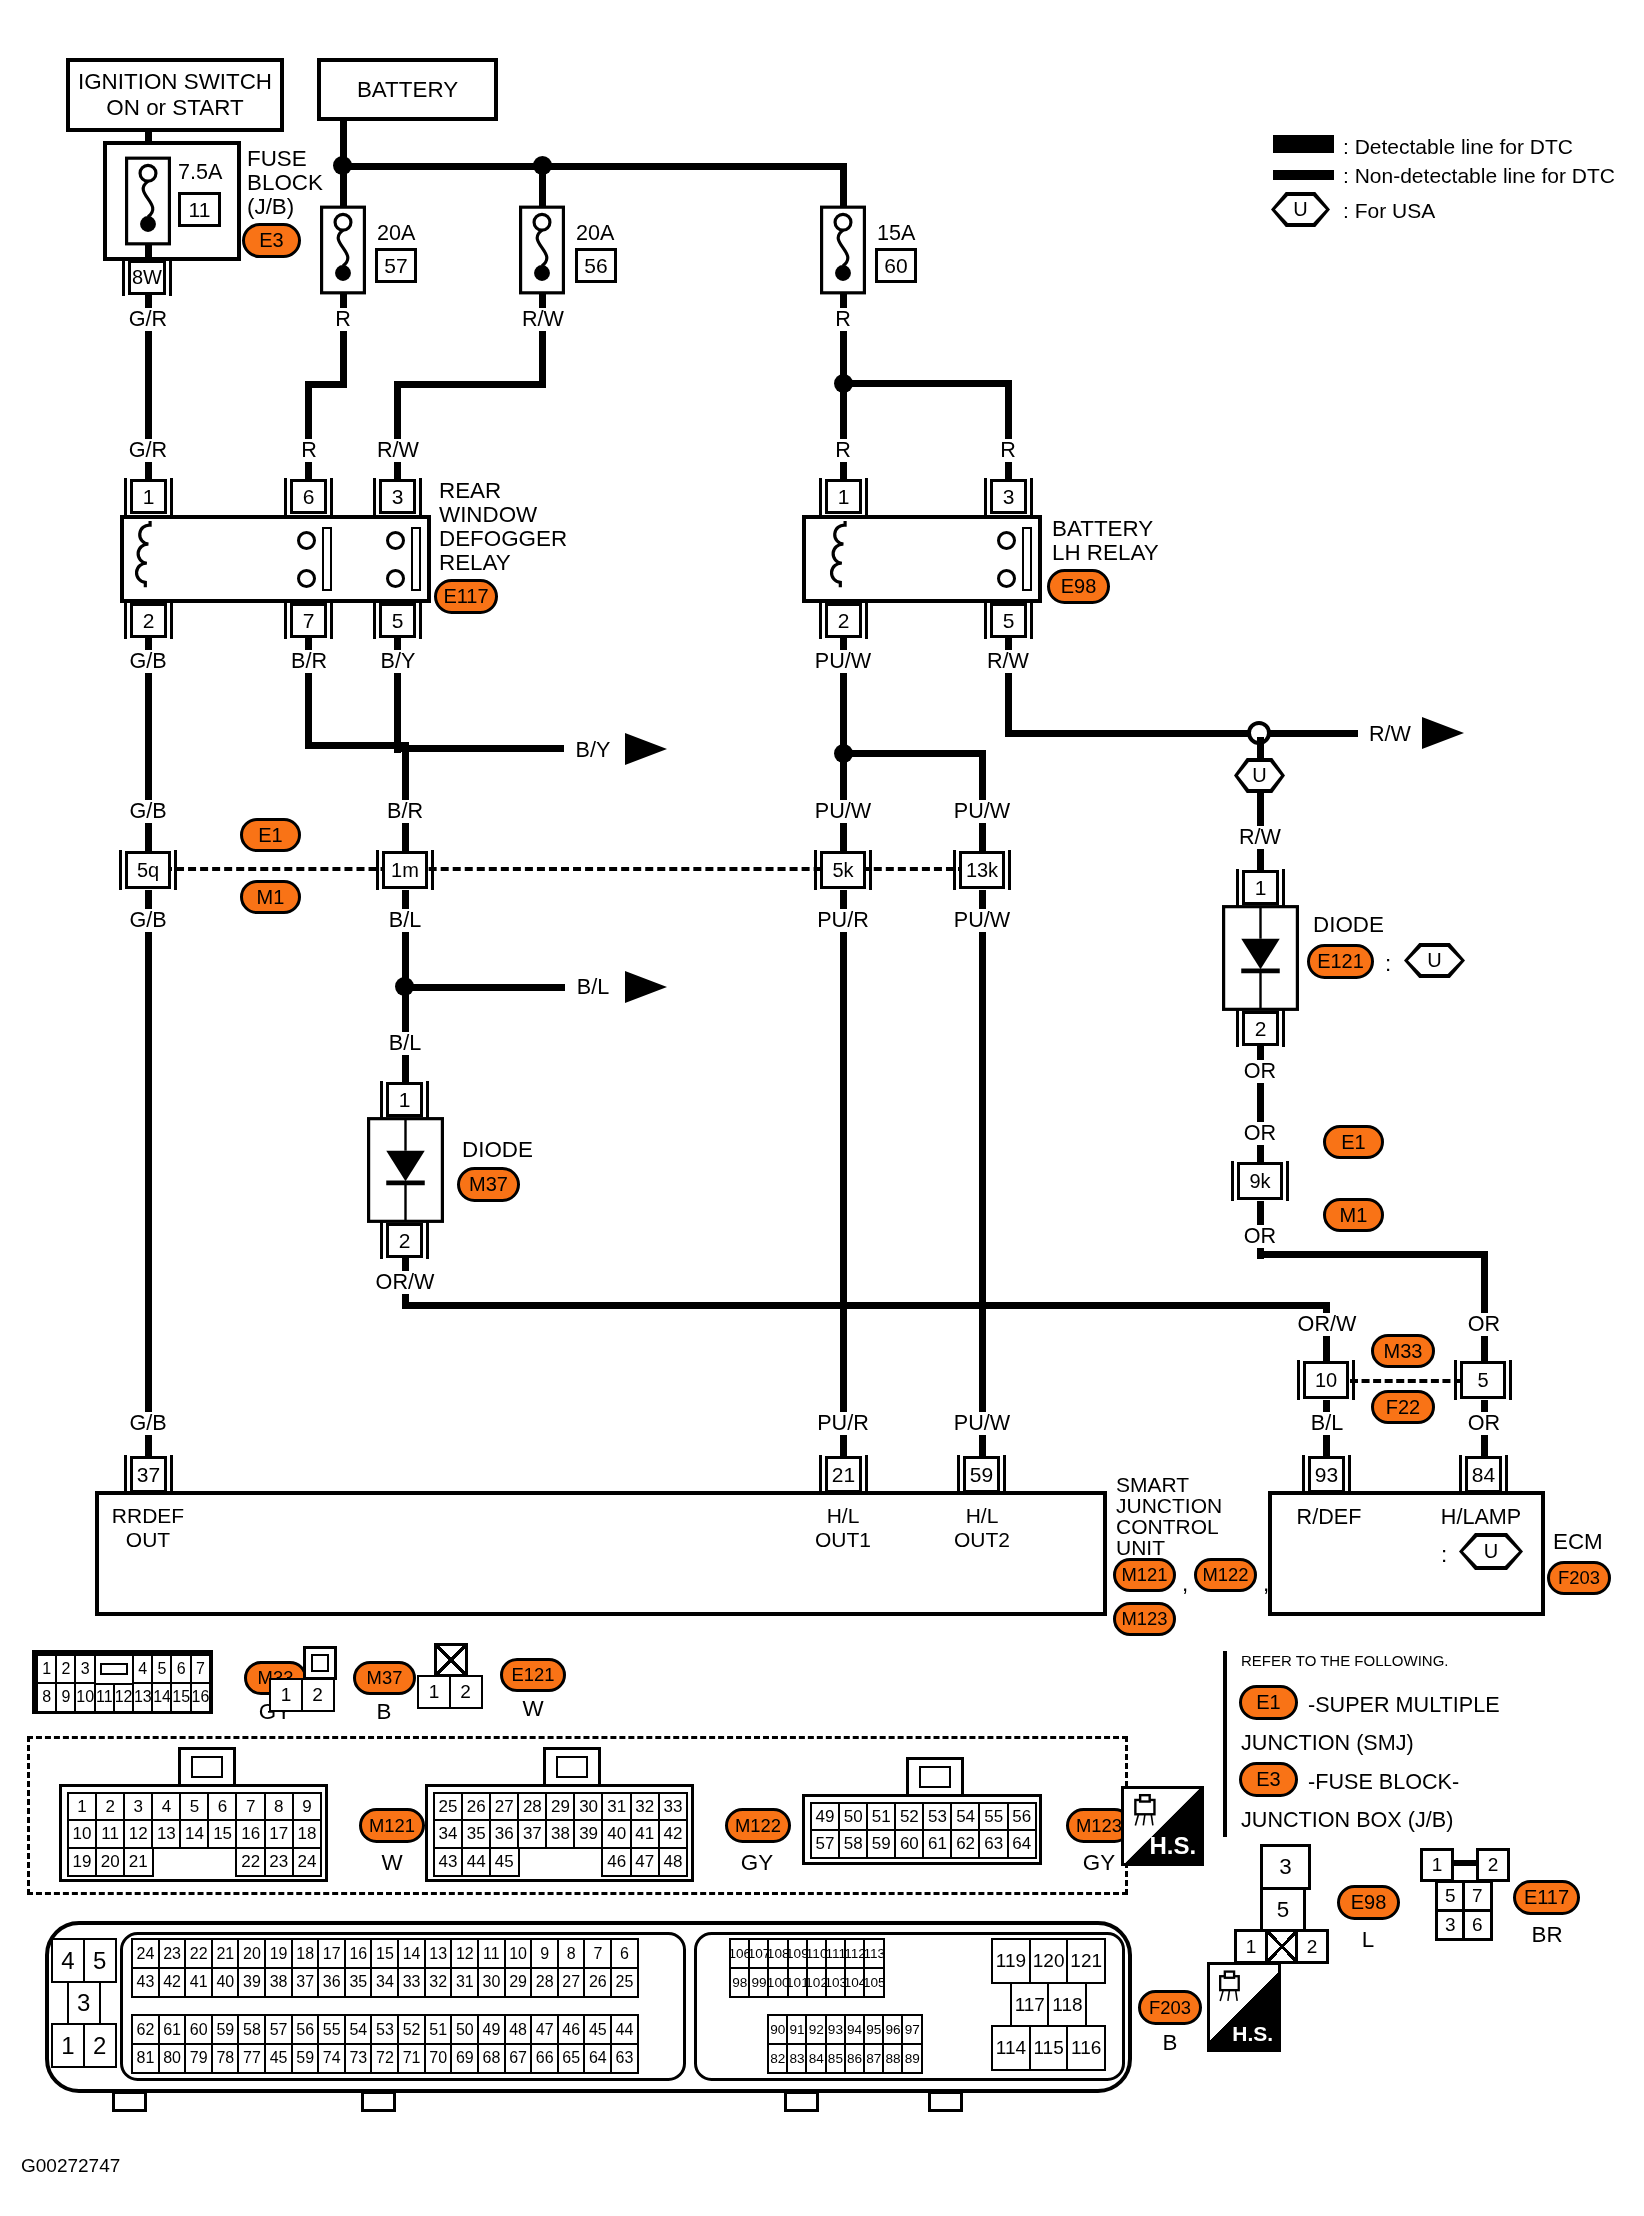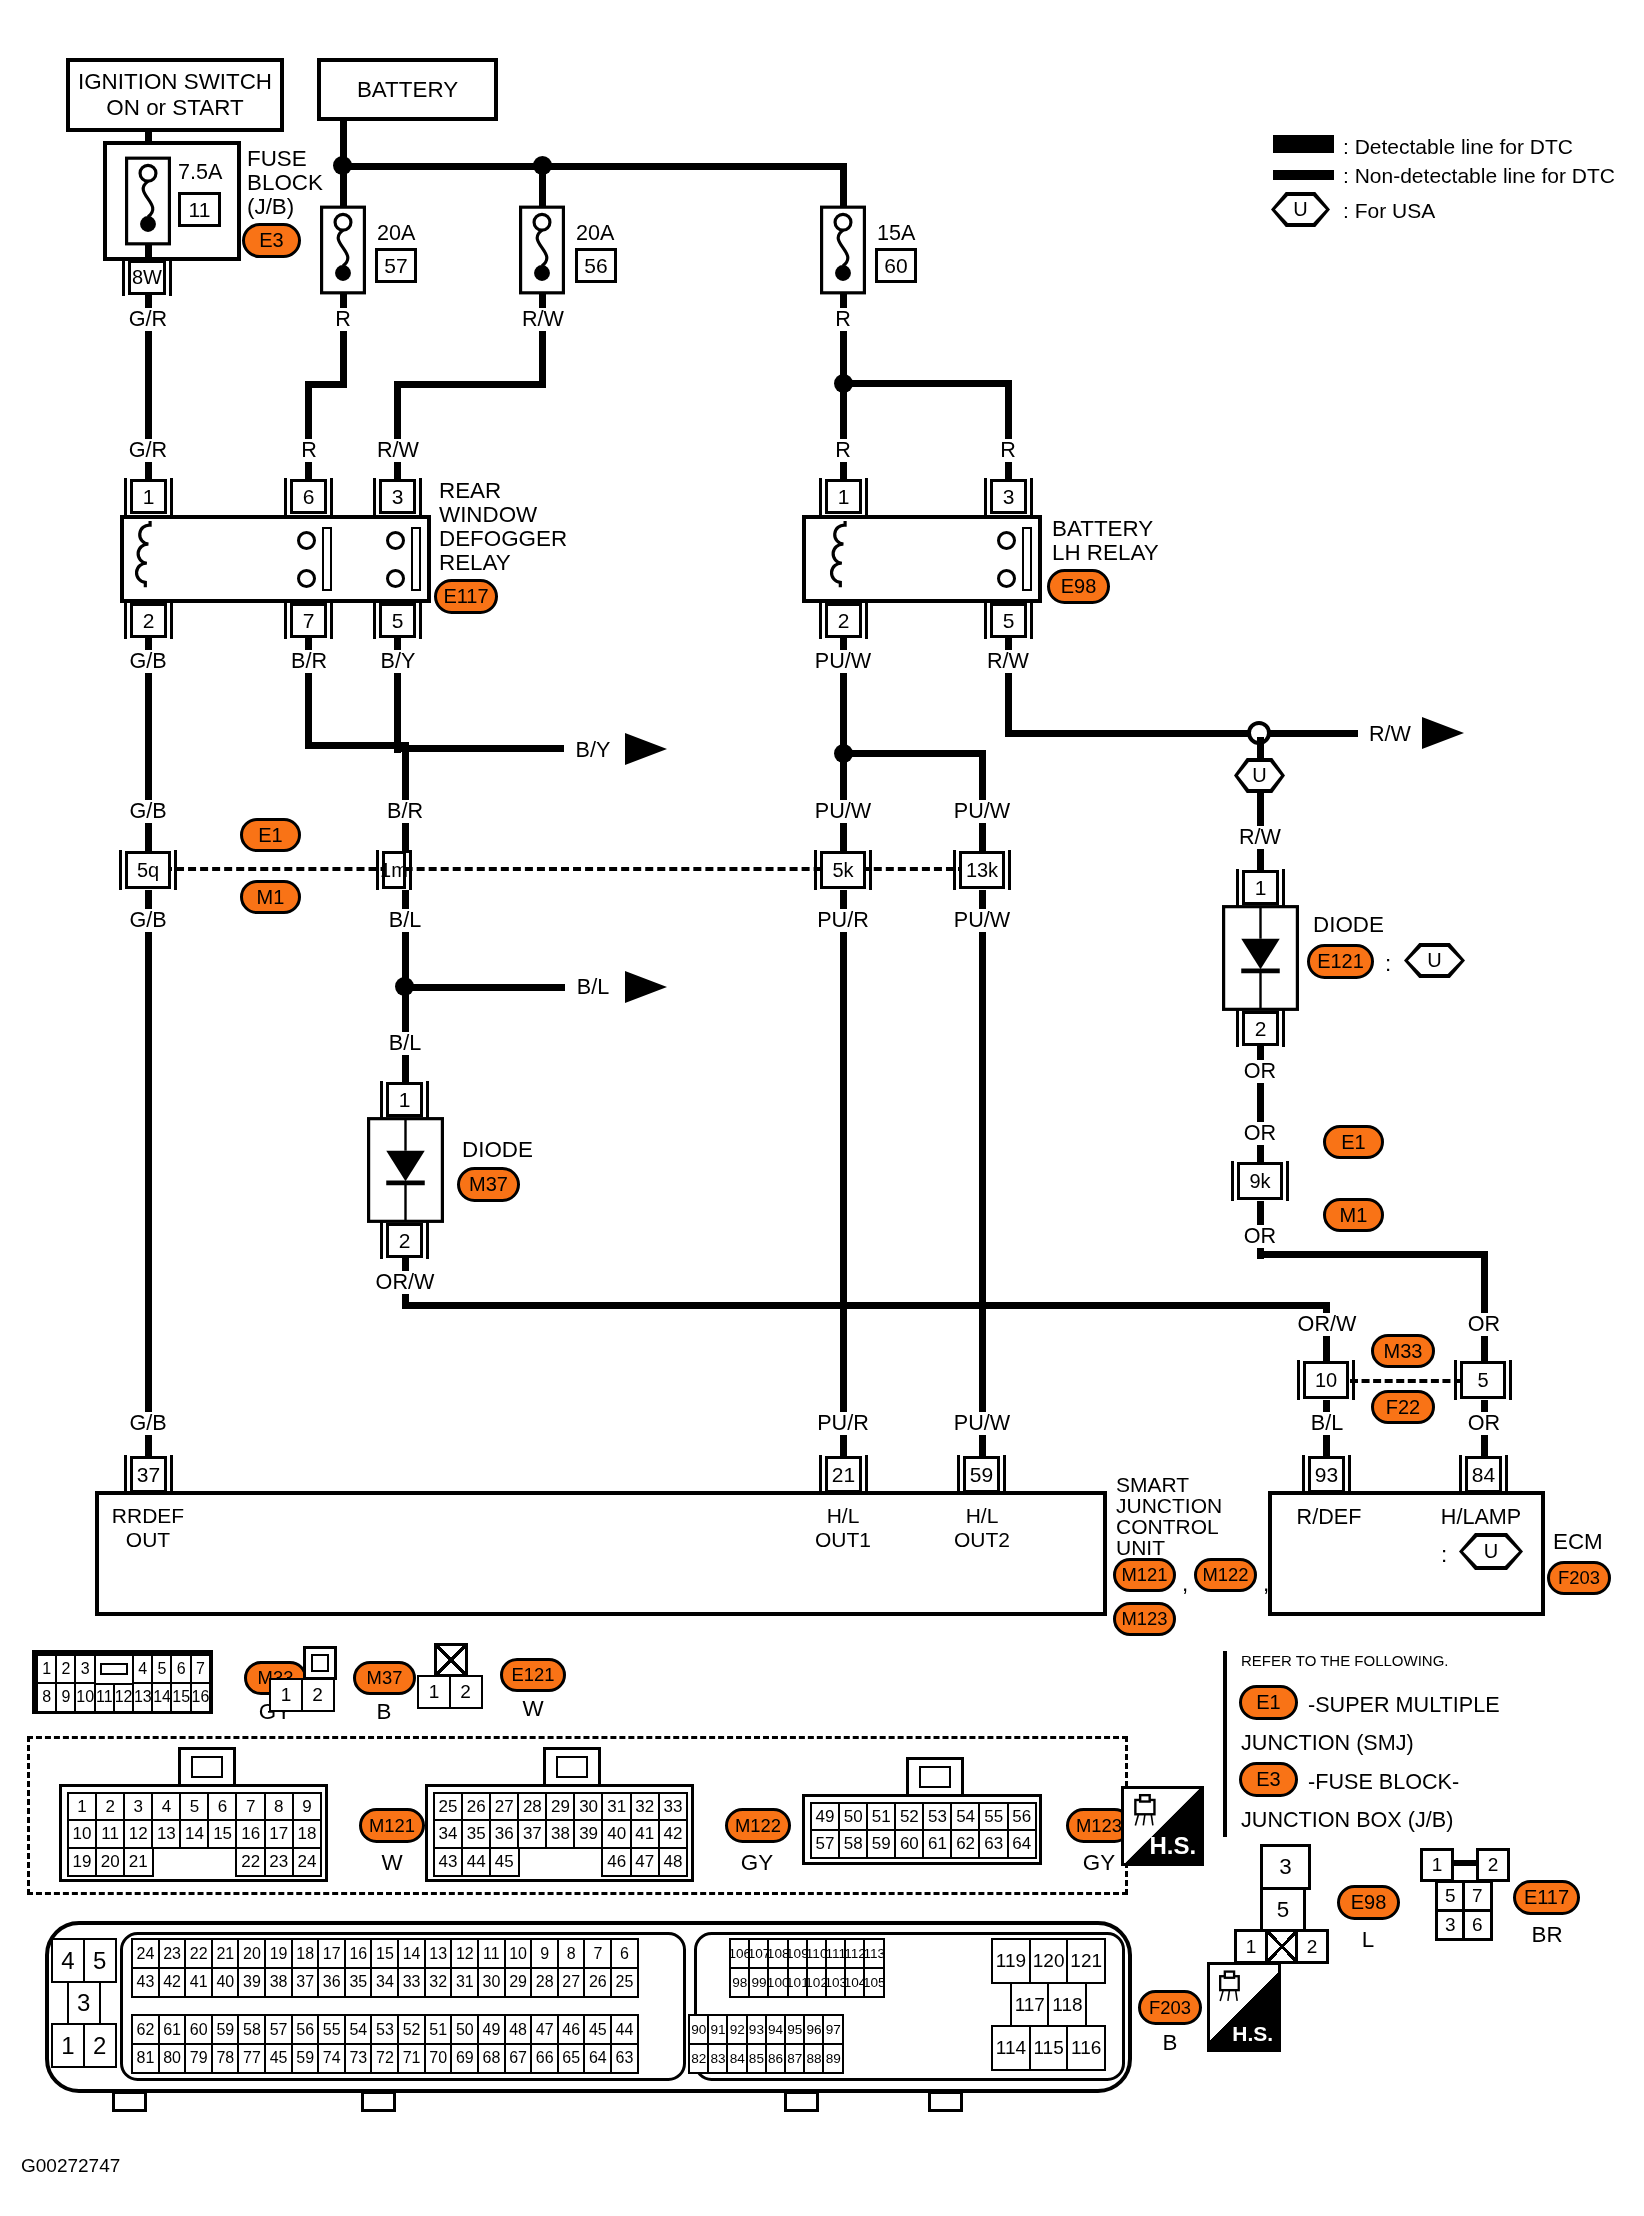--- a/index.html
+++ b/index.html
@@ -191,21 +191,21 @@
 <div class="arr" style="left:1422px;top:717px"></div>
 
 <div class="dsh" style="left:164px;top:867px;width:802px"></div>
 <div class="oval" style="left:240px;top:818px;width:61px;height:34px">E1</div>
 <div class="oval" style="left:240px;top:880px;width:61px;height:34px">M1</div>
 <div class="wl" style="left:148px;top:800px">G/B</div>
 <div class="pin brk" style="left:125px;top:851px;width:46px;height:38px;font-size:20px">5q</div>
 <div class="ln" style="left:145px;top:890px;width:7.2px;height:568px"></div>
 <div class="wl" style="left:148px;top:909px">G/B</div>
 <div class="wl" style="left:405px;top:800px">B/R</div>
-<div class="pin brk" style="left:382px;top:851px;width:24px;height:38px;font-size:20px">1m</div>
+<div class="pin brk" style="left:382px;top:851px;width:46px;height:38px;font-size:20px">1m</div>
 <div class="ln" style="left:402px;top:890px;width:7.2px;height:194px"></div>
 <div class="wl" style="left:405px;top:909px">B/L</div>
 <div class="wl" style="left:843px;top:800px">PU/W</div>
 <div class="pin brk" style="left:820px;top:851px;width:46px;height:38px;font-size:20px">5k</div>
 <div class="ln" style="left:840px;top:890px;width:7.2px;height:568px"></div>
 <div class="wl" style="left:843px;top:909px">PU/R</div>
 <div class="wl" style="left:982px;top:800px">PU/W</div>
 <div class="pin brk" style="left:959px;top:851px;width:46px;height:38px;font-size:20px">13k</div>
 <div class="ln" style="left:979px;top:890px;width:7.2px;height:568px"></div>
 <div class="wl" style="left:982px;top:909px">PU/W</div>
@@ -605,21 +605,21 @@
       <div class="gc">98</div>
       <div class="gc">99</div>
       <div class="gc">100</div>
       <div class="gc">101</div>
       <div class="gc">102</div>
       <div class="gc">103</div>
       <div class="gc">104</div>
       <div class="gc">105</div>
     </div>
   </div>
-<div class="grid abs" style="left:688px;top:2014px;--cw:21.6px;--ch:31px;--fs:13.6px">
+<div class="grid abs" style="left:767px;top:2014px;--cw:21.6px;--ch:31px;--fs:13.6px">
     <div class="grow">
       <div class="gc">90</div>
       <div class="gc">91</div>
       <div class="gc">92</div>
       <div class="gc">93</div>
       <div class="gc">94</div>
       <div class="gc">95</div>
       <div class="gc">96</div>
       <div class="gc">97</div>
     </div>

